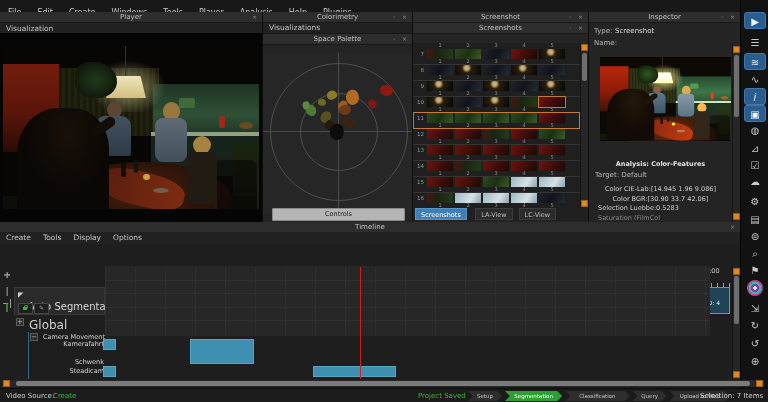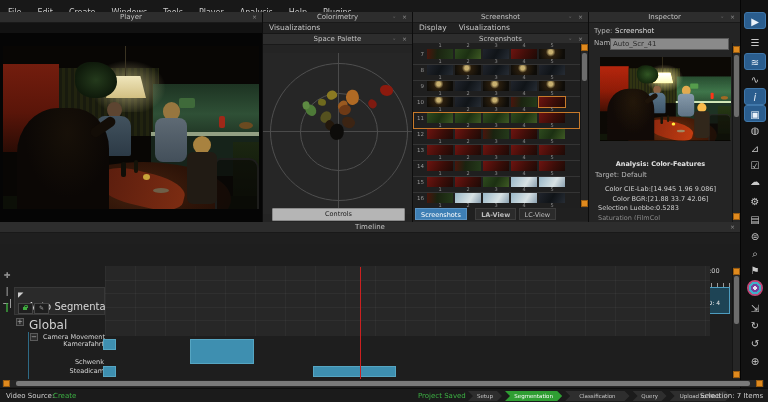--- a/index.html
+++ b/index.html
@@ -155,20 +155,23 @@
 
 <div id="stage">
 
   <div class="abs" id="menubar"><span class="mitem">File</span><span class="mitem">Edit</span><span class="mitem">Create</span><span class="mitem">Windows</span><span class="mitem">Tools</span><span class="mitem">Player</span><span class="mitem">Analysis</span><span class="mitem">Help</span><span class="mitem">Plugins</span></div>
 
   <div class="abs" id="player">
     <div class="ptitle" style="position:relative;">
       <span>Player</span>
       <span class="pticons">×</span>
     </div>
+    <div class="menurow" style="height:11px;">
+      <span>Visualization</span>
+    </div>
     <div id="player-video">
       <div class="sc" id="player-scene" style="left:3px;top:13px;">
           <div class="sc-red"></div>
           <div class="sc-wall"></div>
           <div class="sc-kitchen"></div>
           <div class="sc-counter"></div>
           <div class="sc-under"></div>
           <div class="sc-k1"></div>
           <div class="sc-k2"></div>
           <div class="sc-k3"></div>
@@ -233,21 +236,20 @@
         </div>
     </div>
     <div id="controls-btn">Controls</div>
   </div>
 
   <div class="abs" id="shotpanel">
     <div class="ptitle" style="position:relative;">
       <span>Screenshot</span>
       <span class="pticons">◦ ×</span>
     </div>
-    <div class="menurow" style="height:10px;line-height:10px;" id="shot-menus"><span>Display</span><span>Visualizations</span></div>
     <div class="ptitle" style="position:relative;">
       <span>Screenshots</span>
       <span class="pticons">◦ ×</span>
     </div>
     <div id="shotgrid">
         <div style="position: absolute; left: 0px; top: 0px; width: 167px; height: 5px;">
           <span class="tnum" style="left: 14px; top: 0px;">1</span>
           <span class="tnum" style="left: 42px; top: 0px;">2</span>
           <span class="tnum" style="left: 70px; top: 0px;">3</span>
           <span class="tnum" style="left: 98px; top: 0px;">4</span>
@@ -384,41 +386,40 @@
           <span class="tnum" style="left: 126px;">5</span>
         </div>
       </div>
     <div class="vscroll" style="left:167px;top:31px;height:165px;">
       <div class="ohandle" style="left:0;top:1px;"></div>
       <div class="vthumb" style="top:10px;height:28px;"></div>
       <div class="ohandle" style="left:0;bottom:1px;"></div>
     </div>
     <div class="tabsrow" id="shot-tabs">
         <span class="tab on" style="left: 2px;">Screenshots</span>
-        <span class="tab" style="left: 62.2px; font-weight: bold;">LA-View</span>
+        <span class="tab" style="left: 62.2px;">LA-View</span>
         <span class="tab" style="left: 105.6px;">LC-View</span>
       </div>
     <div class="sliderrow">
       <span style="position:absolute;left:55px;top:3px;">N-Columns:</span>
       <span style="position:absolute;left:95px;top:6px;width:52px;height:3px;background:#555;border-radius:2px;"></span>
       <span style="position:absolute;left:118px;top:4px;width:5px;height:7px;background:#8f8f8f;border-radius:1px;"></span>
       <span style="position:absolute;left:124px;top:6px;width:23px;height:3px;background:#e6e6e6;border-radius:2px;"></span>
       <span style="position:absolute;left:160px;top:3px;">10</span>
     </div>
   </div>
 
   <div class="abs" id="inspector">
     <div class="ptitle" style="position:relative;">
       <span>Inspector</span>
       <span class="pticons">◦ ×</span>
     </div>
     <span class="insp-label" style="left:5px;top:15px;">Type:</span>
     <span class="insp-val" style="left:26px;top:15px;">Screenshot</span>
     <span class="insp-label" style="left:5px;top:27px;">Name:</span>
-    <div id="name-input">Auto_Scr_41</div>
     <div id="insp-preview">
       <div class="sc" id="insp-scene">
           <div class="sc-red"></div>
           <div class="sc-wall"></div>
           <div class="sc-kitchen"></div>
           <div class="sc-counter"></div>
           <div class="sc-under"></div>
           <div class="sc-k1"></div>
           <div class="sc-k2"></div>
           <div class="sc-k3"></div>
@@ -443,21 +444,21 @@
           <div class="sc-chair"></div>
           <div class="sc-chi-hair"></div>
           <div class="sc-chi-body"></div>
           <div class="sc-father"></div>
           <div class="sc-arm"></div>
         </div>
     </div>
     <div class="alines" style="top:148px;font-weight:bold;color:#e2e2e2;">Analysis: Color-Features</div>
     <span class="insp-label" style="left:6px;top:159px;">Target: Default</span>
     <div class="alines" style="top:173px;">Color CIE-Lab:[14.945  1.96   9.086]</div>
-    <div class="alines" style="top:183px;">Color BGR:[21.88 33.7  42.06]</div>
+    <div class="alines" style="top:183px;">Color BGR:[30.90 33.7  42.06]</div>
     <div class="alines" style="top:192px;text-align:left;left:9px;width:130px;">Selection Luebbe:0.5283</div>
     <div class="alines" style="top:202px;text-align:left;left:9px;width:130px;height:6px;overflow:hidden;color:#8a8a8a;">Saturation (FilmCol</div>
     <div class="vscroll" style="left:143px;top:31px;height:179px;">
       <div class="ohandle" style="left:0;top:3px;"></div>
       <div class="vthumb" style="top:12px;height:62px;"></div>
       <div class="ohandle" style="left:0;bottom:2px;"></div>
     </div>
   </div>
 
   <div class="abs" id="rtoolbar">
@@ -481,20 +482,21 @@
       <div class="ticon plain" style="top: 317px;">↻</div>
       <div class="ticon plain" style="top: 335px;">↺</div>
       <div class="ticon plain" style="top: 353px;">⊕</div>
     </div>
 
   <div class="abs" id="timeline">
     <div class="ptitle" id="tl-title">
       <span>Timeline</span>
       <span class="pticons">×</span>
     </div>
+    <div class="menurow" id="tl-menus"><span>Create</span><span>Tools</span><span>Display</span><span>Options</span></div>
     <div id="tl-body">
       <div id="tl-toolcol">
           <div class="ttool" style="top: 26px;">✛</div>
           <div class="ttool" style="top: 42px;">|−|</div>
           <div class="ttool" style="top: 58px; color: rgb(63, 174, 63);">‖</div>
         </div>
       <div id="ruler-labels">
           <span class="rlabel" style="left: 105px; transform: none;">0:00</span>
           <span class="rlabel" style="left: 160px;">00:01:00</span>
           <span class="rlabel" style="left: 220px;">00:02:00</span>

